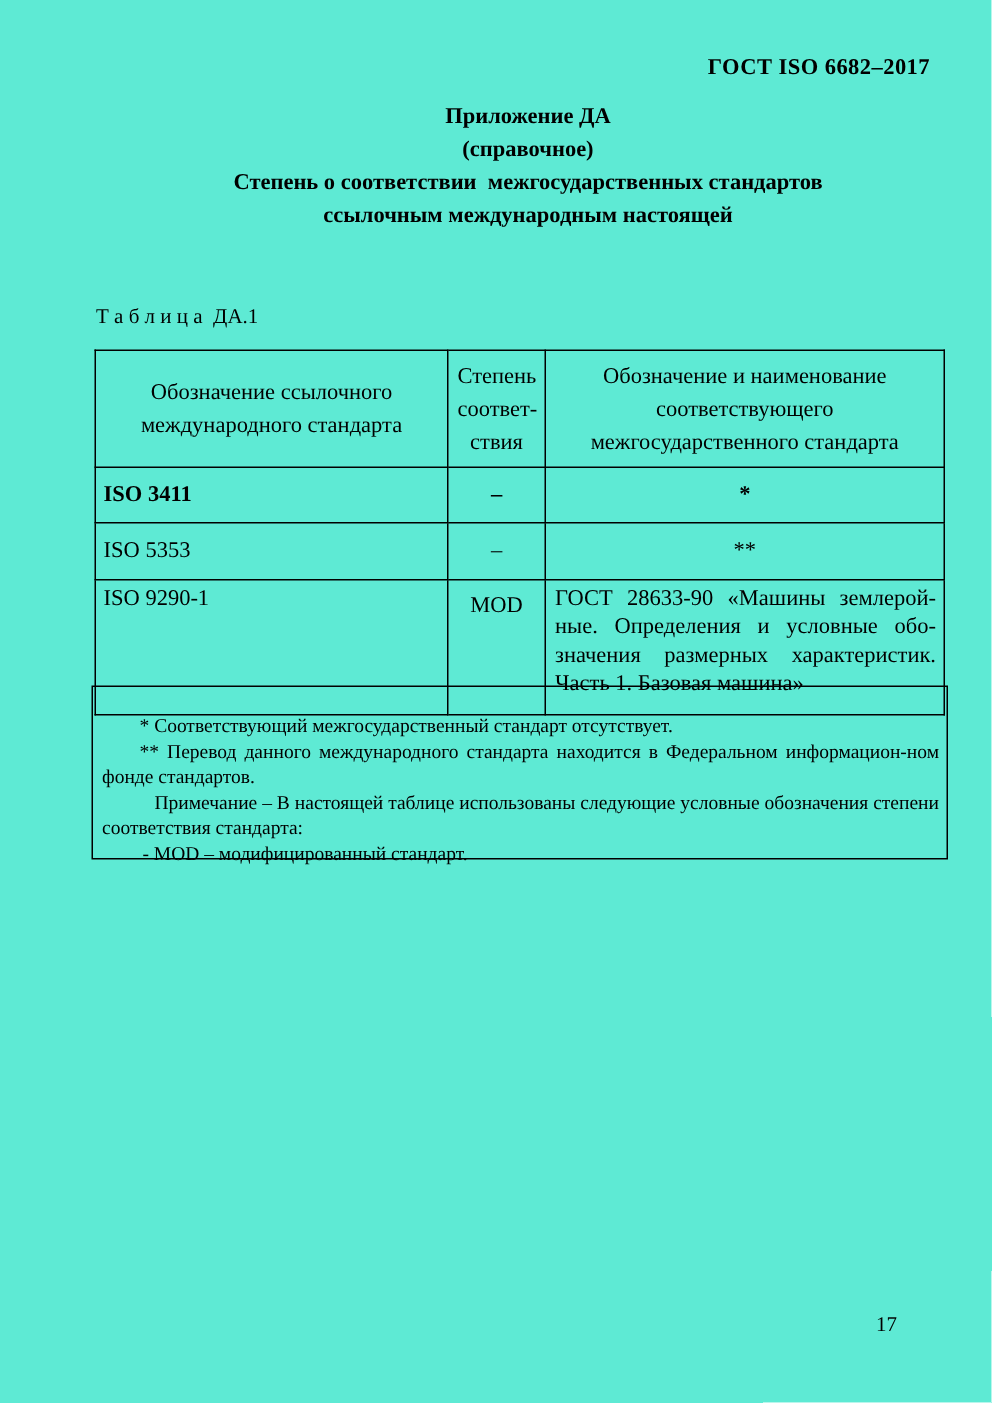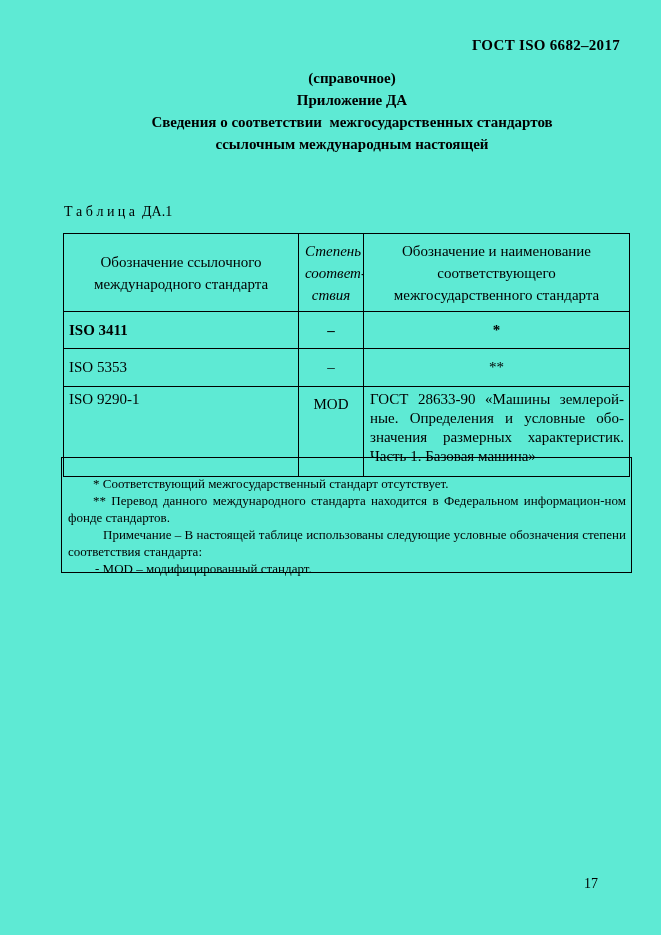--- a/index.html
+++ b/index.html
@@ -62,21 +62,21 @@
     overflow: hidden;
   }
   table.std-table th {
     height: 77px;
     vertical-align: middle;
     text-align: center;
     line-height: 22px;
     white-space: pre-line;
   }
   th.c1 { padding: 0 5px; }
-  th.c2 { padding: 0 6px; font-style: italic; }
+  th.c2 { padding: 0 6px; }
   th.c3 { padding: 0 10px; }
   tr.r1 td { height: 32px; font-weight: bold; }
   tr.r2 td { height: 33px; }
   tr.r3 td { height: 80px; vertical-align: top; }
   td.ref {
     padding: 2px 4px 2px 5px;
     vertical-align: middle;
     text-align: left;
     line-height: 19px;
   }
@@ -126,23 +126,23 @@
   }
 </style>
 </head>
 <body>
 
 <div class="page">
 
   <div class="doc-header">ГОСТ ISO 6682–2017</div>
 
   <div class="titles">
+    <div class="title-line">Приложение ДА</div>
     <div class="title-line">(справочное)</div>
-    <div class="title-line">Приложение ДА</div>
-    <div class="title-line">Сведения о соответствии  межгосударственных стандартов</div>
+    <div class="title-line">Степень о соответствии  межгосударственных стандартов</div>
     <div class="title-line">ссылочным международным настоящей</div>
   </div>
 
   <div class="table-caption">Т а б л и ц а  ДА.1</div>
 
   <table class="std-table">
     <colgroup>
       <col style="width:235px">
       <col style="width:65px">
       <col style="width:266px">

